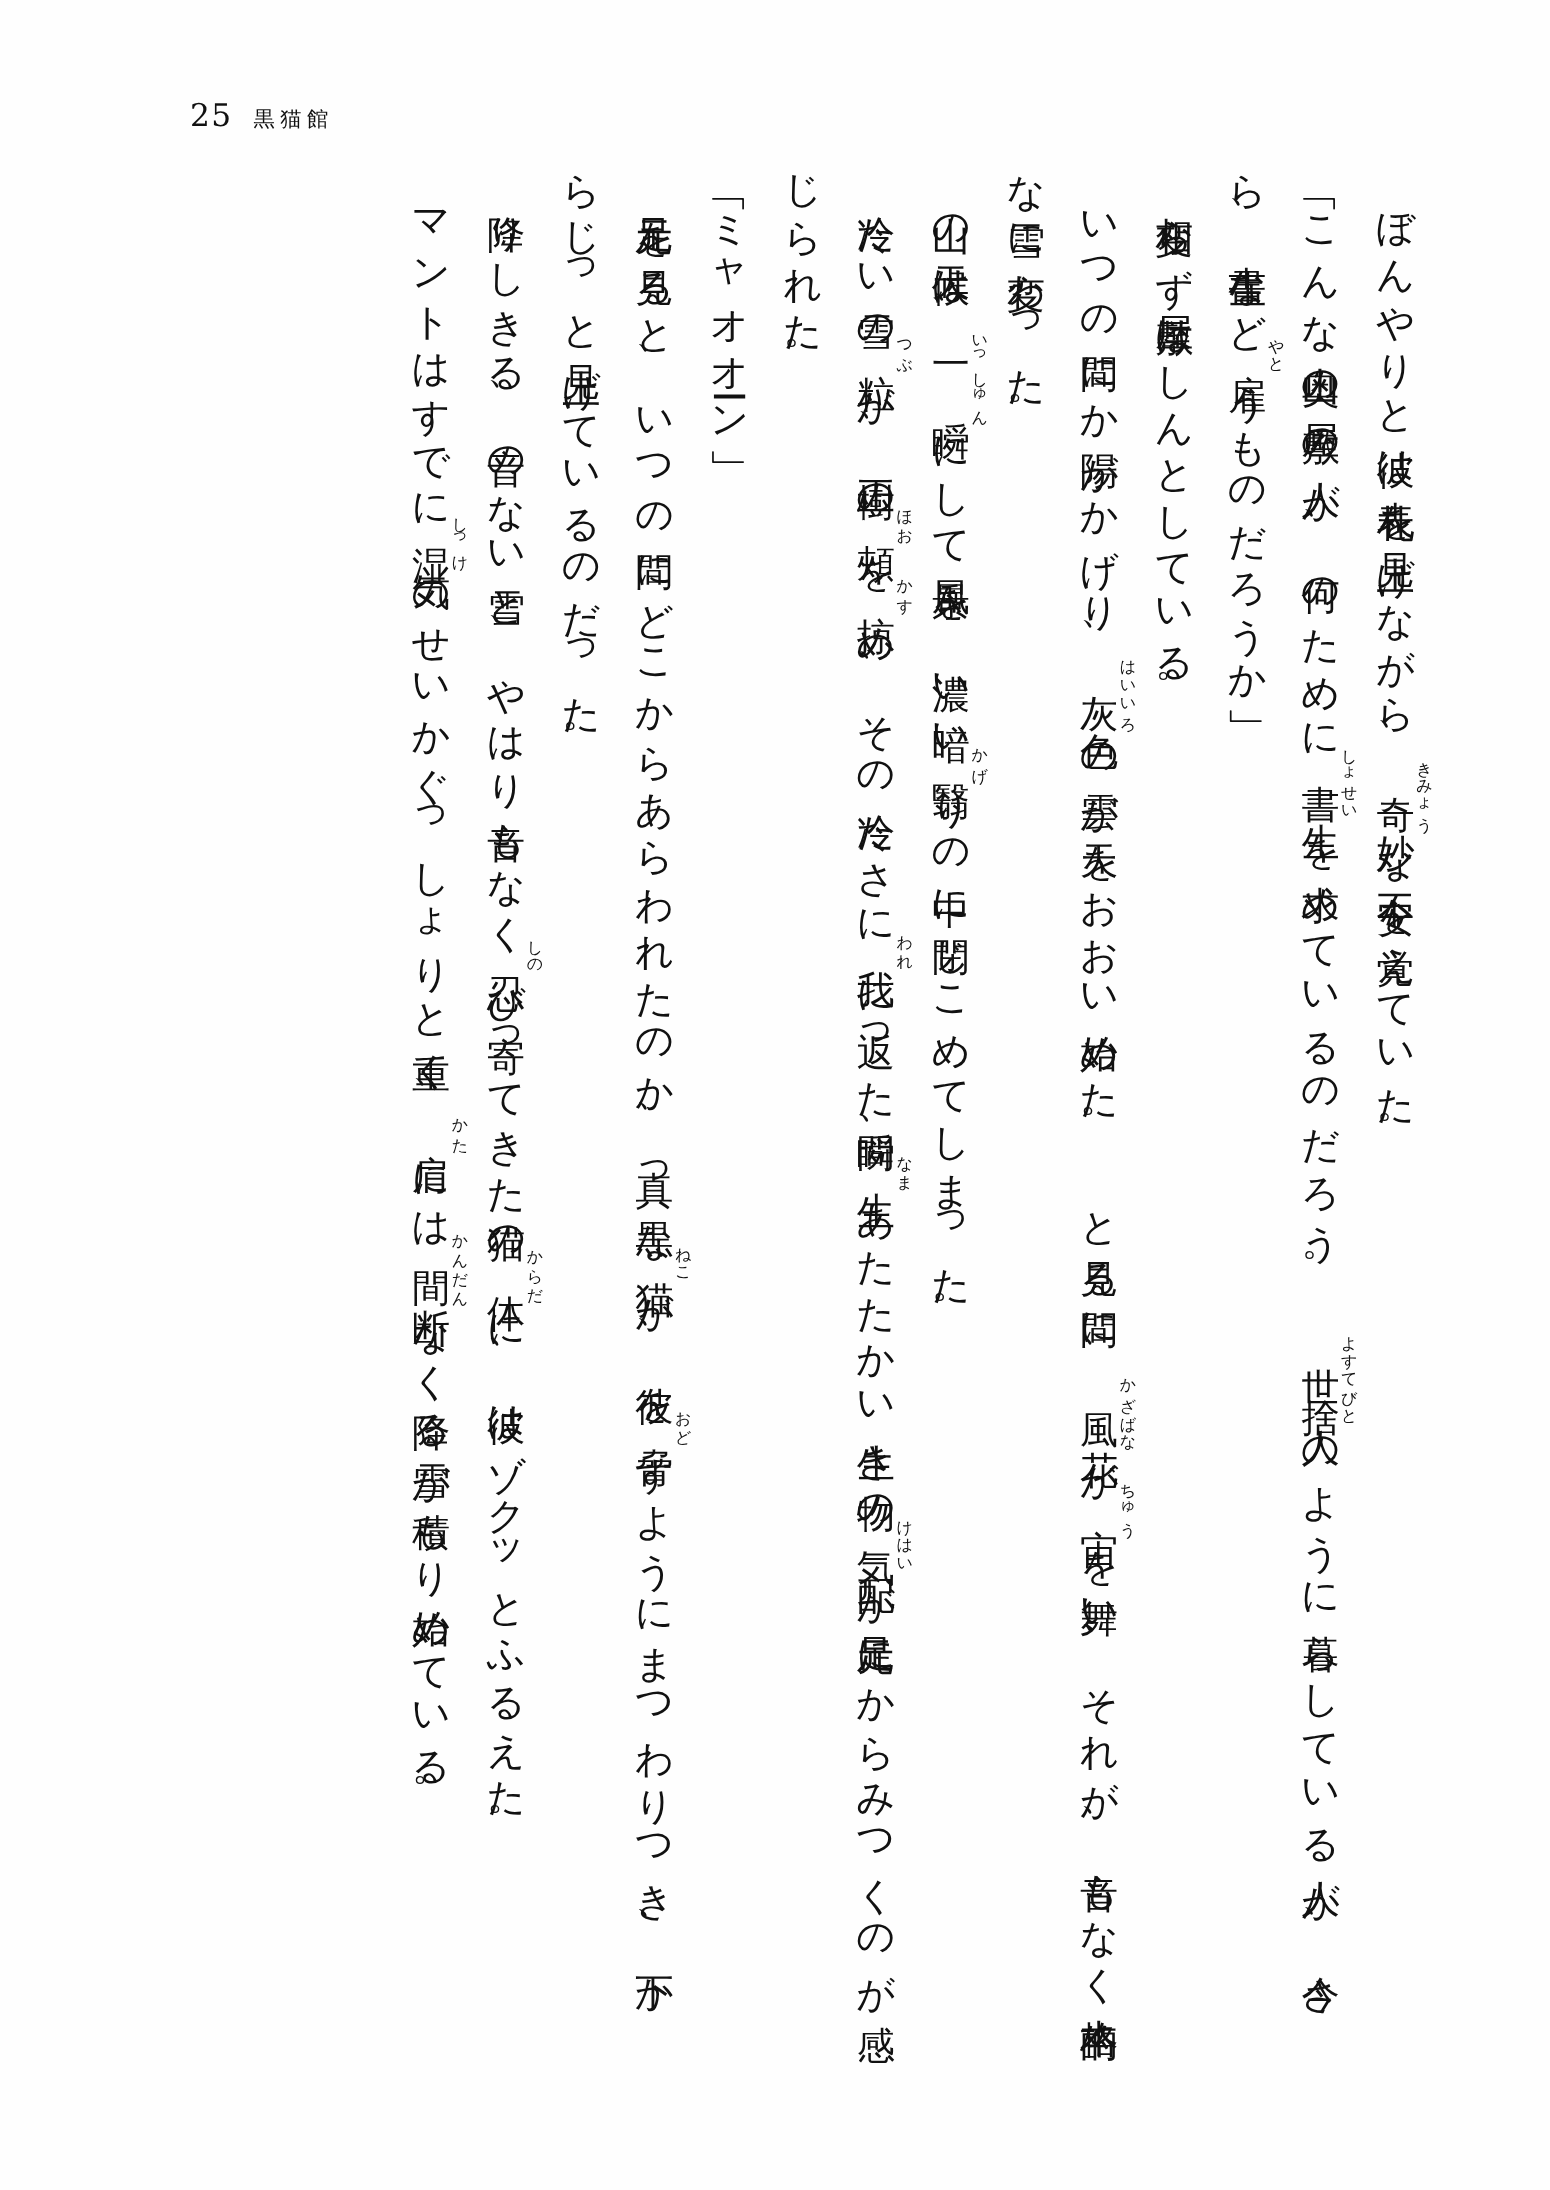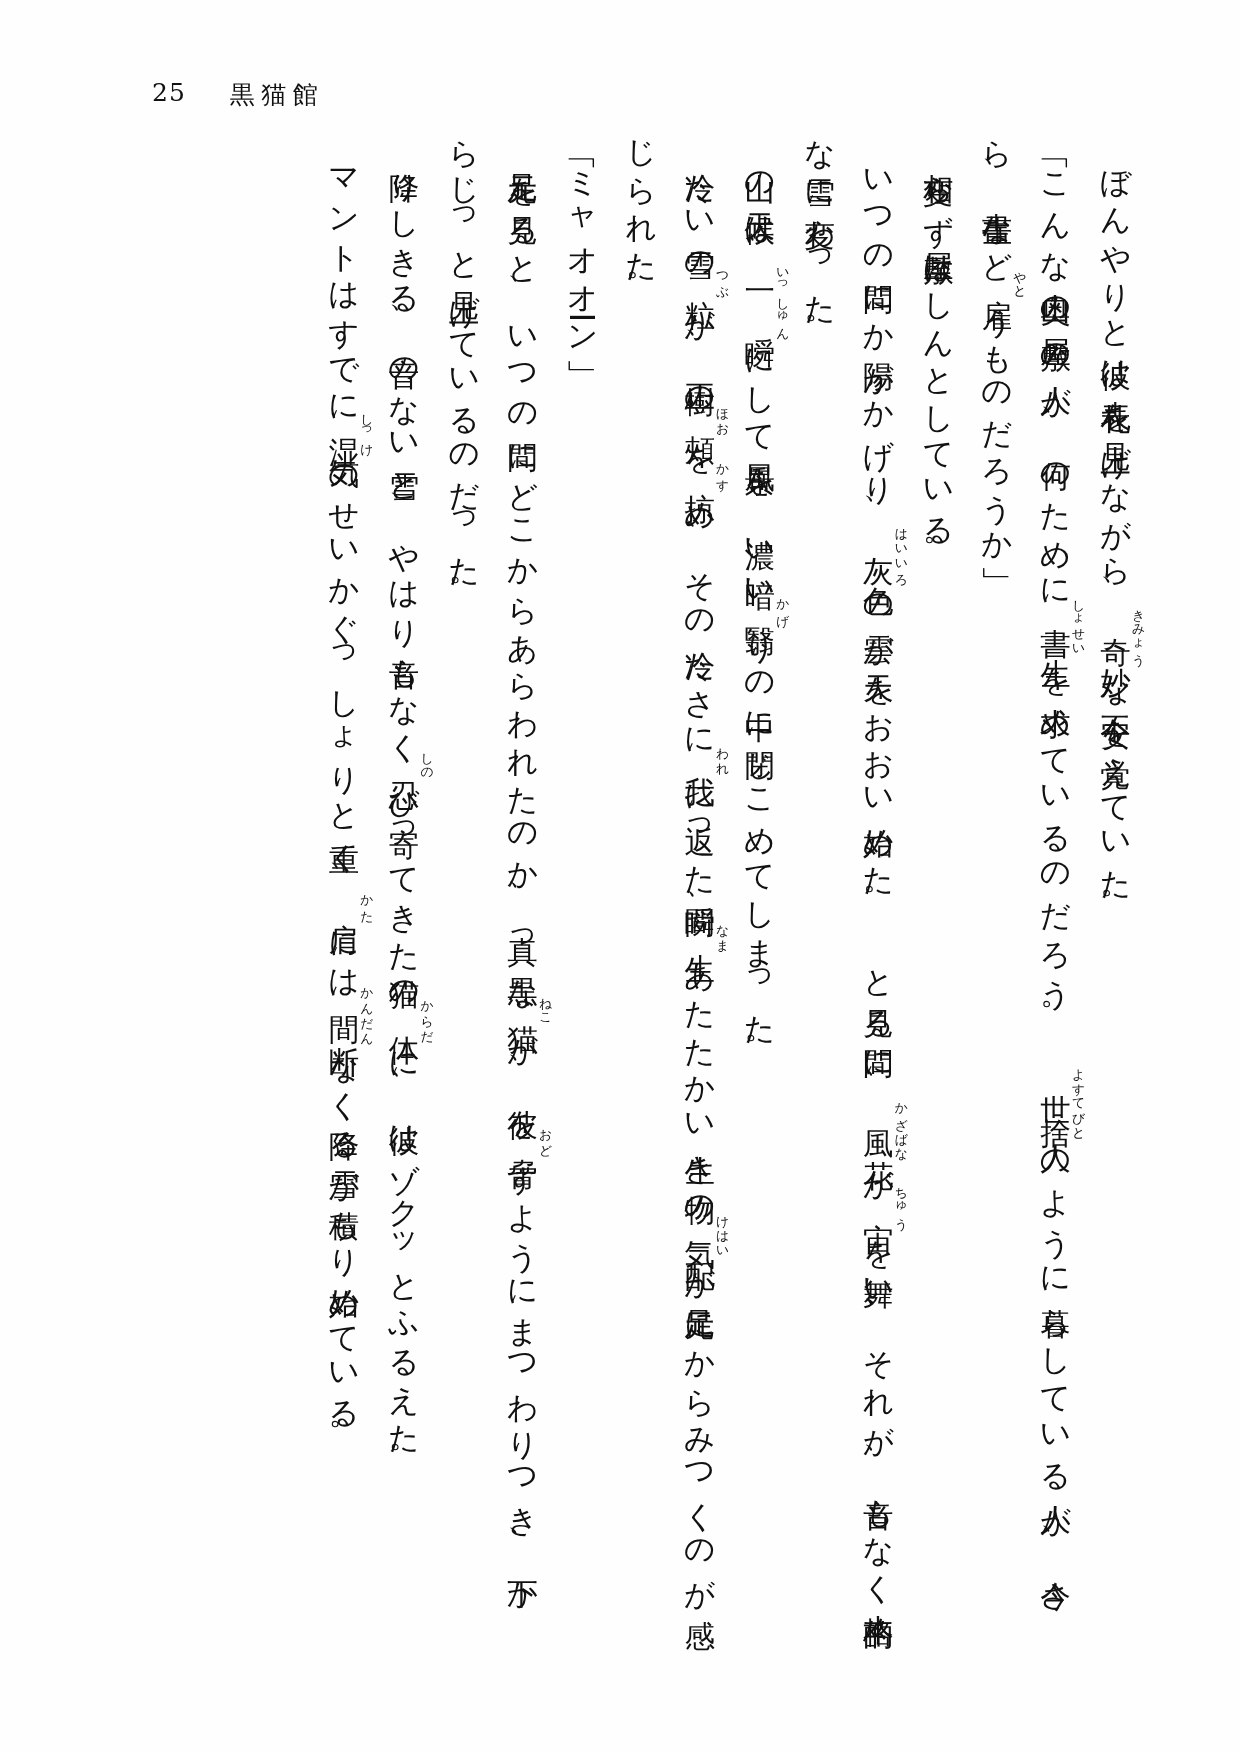--- a/index.html
+++ b/index.html
@@ -21,30 +21,30 @@
     inset: 0;
     background: #fefefe;
   }
 
   
   .header {
     position: absolute;
     top: 78px;
     left: 152px;
     display: flex;
-    align-items: flex-start;
-    gap: 44px;
+    align-items: flex-end;
+    gap: 17px;
     font-size: 25px;
     letter-spacing: 0.04em;
   }
   .header .folio {
     font-size: 25px;
   }
   .header .chaptitle {
-    font-size: 25px;
+    font-size: 17px;
     letter-spacing: 0.26em;
   }
 
   
   .body-area {
     position: absolute;
     top: 118px;
     left: 96px;
     width: 1050px;
     height: 1480px;

